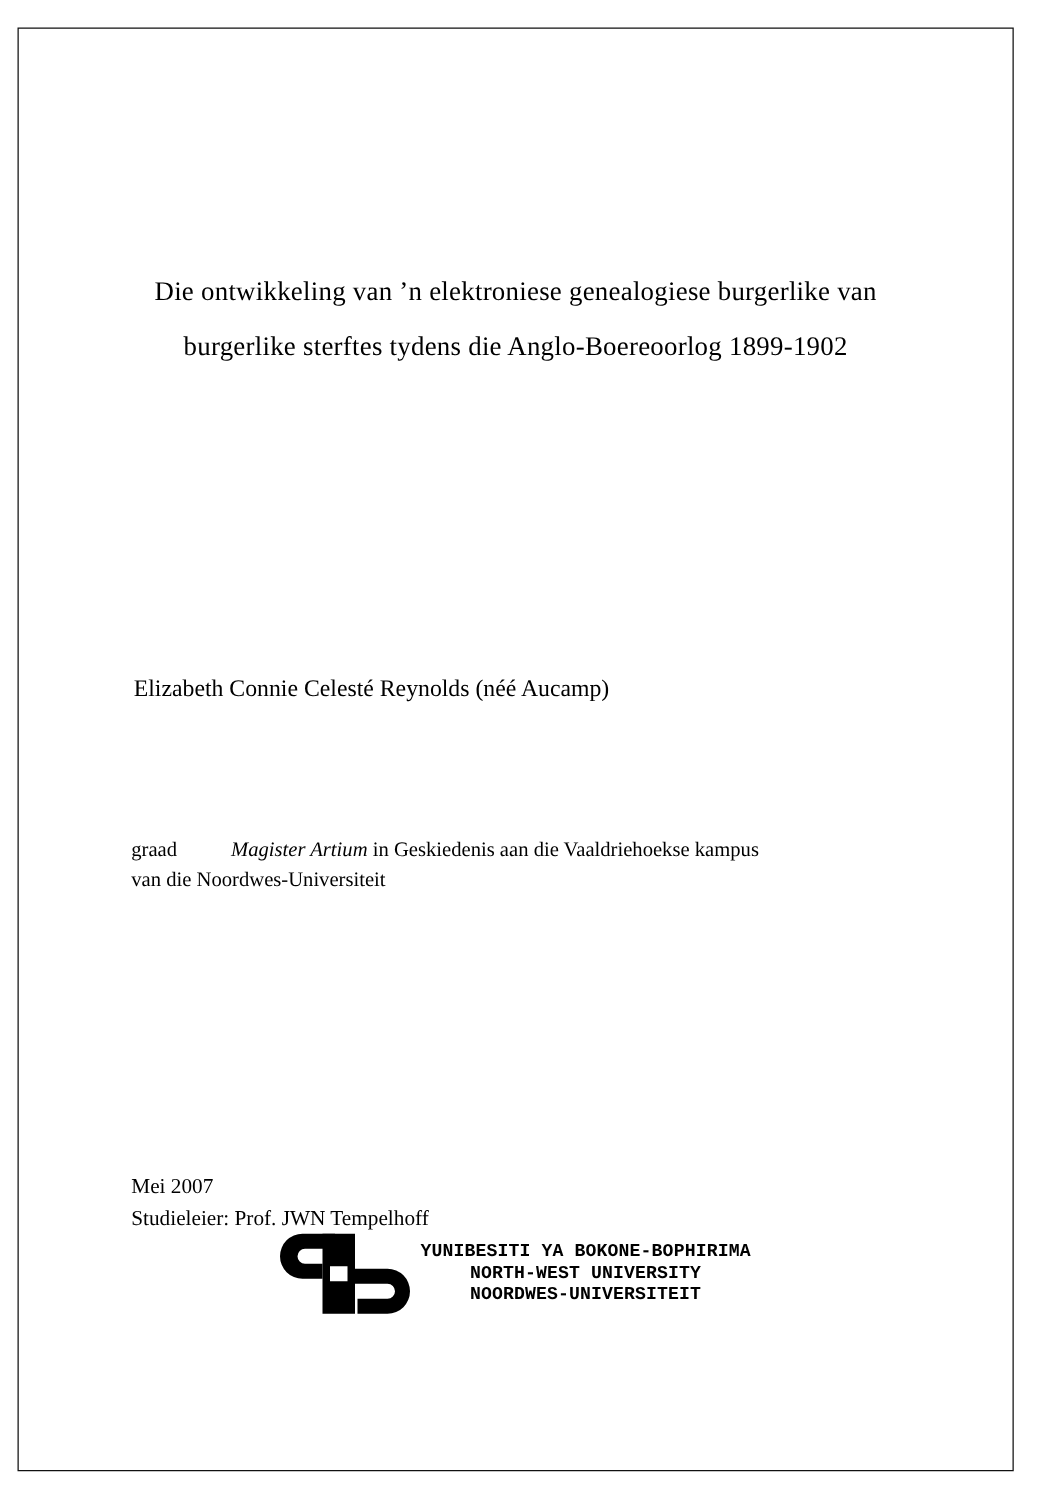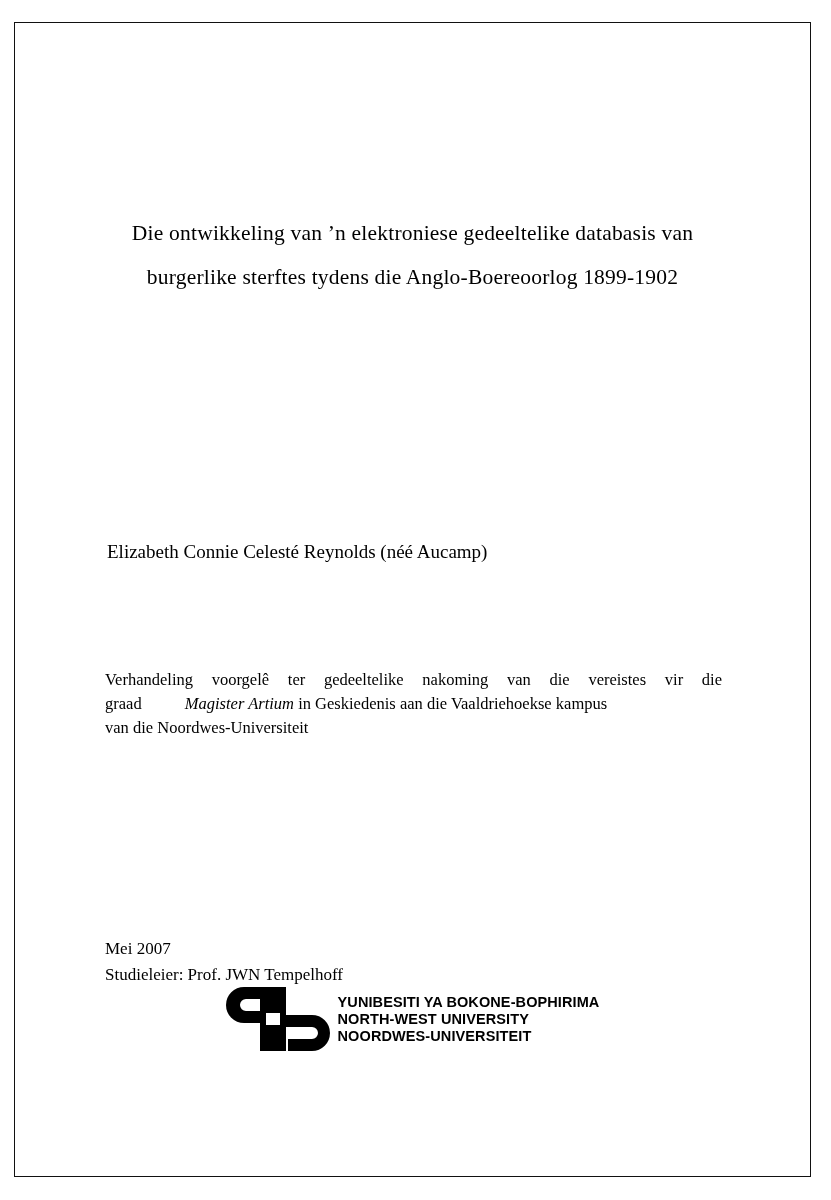--- a/index.html
+++ b/index.html
@@ -112,48 +112,48 @@
     align-items: center;
     gap: 8px;
   }
   .logo-mark {
     width: 104px;
     height: 72px;
     position: relative;
     flex: none;
   }
   .logo-text {
-    font-family: Liberation Sans, sans-serif;
+    font-family: Liberation Mono, monospace;
     font-weight: bold;
     font-size: 14.5px;
     line-height: 17px;
     letter-spacing: 0.1px;
     color: #000000;
     white-space: nowrap;
+    text-align: center;
   }
   .logo-text div {
     white-space: nowrap;
   }
 </style>
 </head>
 <body>
 
 <div class="page">
   <div class="page-inner">
 
     <div class="title-block">
-      <div class="title-line">Die ontwikkeling van ’n elektroniese gedeeltelike databasis van</div>
+      <div class="title-line">Die ontwikkeling van ’n elektroniese genealogiese burgerlike van</div>
       <div class="title-line">burgerlike sterftes tydens die Anglo-Boereoorlog 1899-1902</div>
     </div>
 
 
     <div class="author">Elizabeth Connie Celesté Reynolds (néé Aucamp)</div>
 
     <div class="statement">
-      <div class="line1">Verhandeling voorgelê ter gedeeltelike nakoming van die vereistes vir die</div>
       <div class="line2"><span>graad </span><i>Magister Artium</i><span> in Geskiedenis aan die Vaaldriehoekse kampus</span></div>
       <div class="line3">van die Noordwes-Universiteit</div>
     </div>
 
     <div class="supervisor">Studieleier: Prof. JWN Tempelhoff</div>
     <div class="date">Mei 2007</div>
 
   </div>
 
   <div class="logo-wrap">

